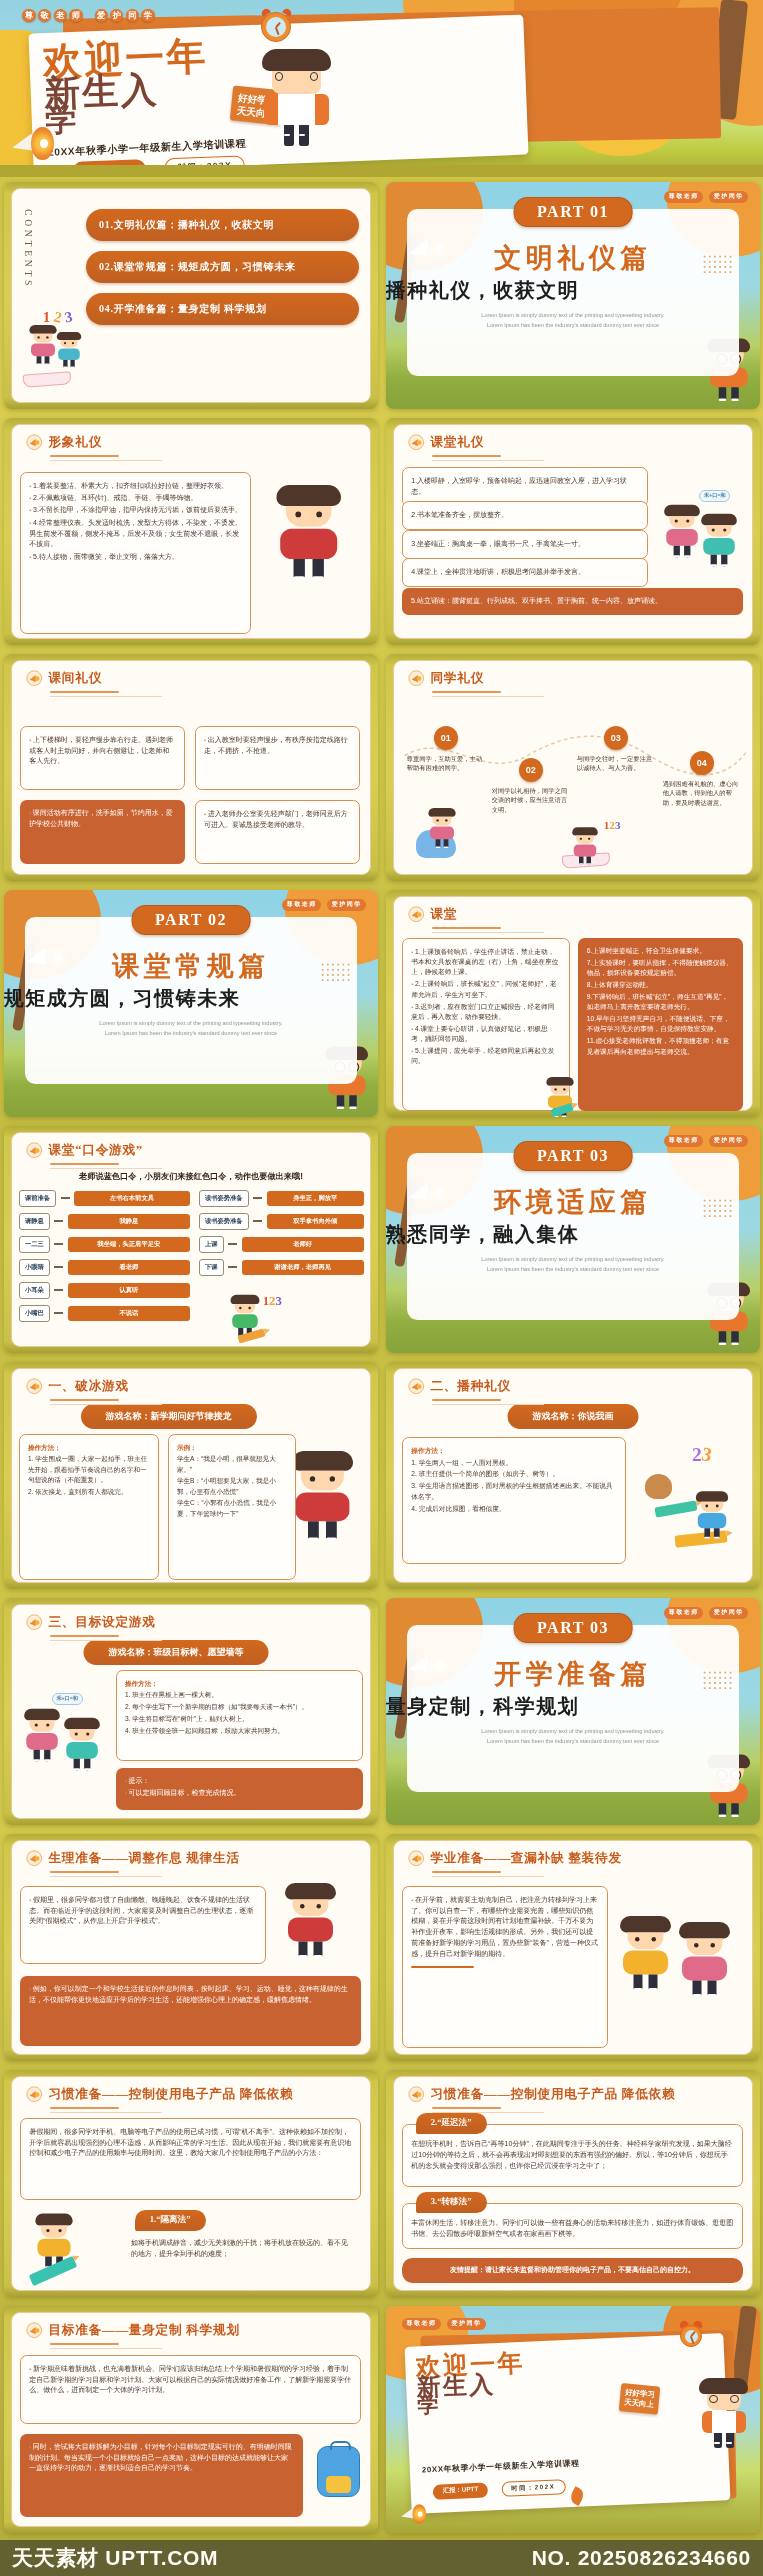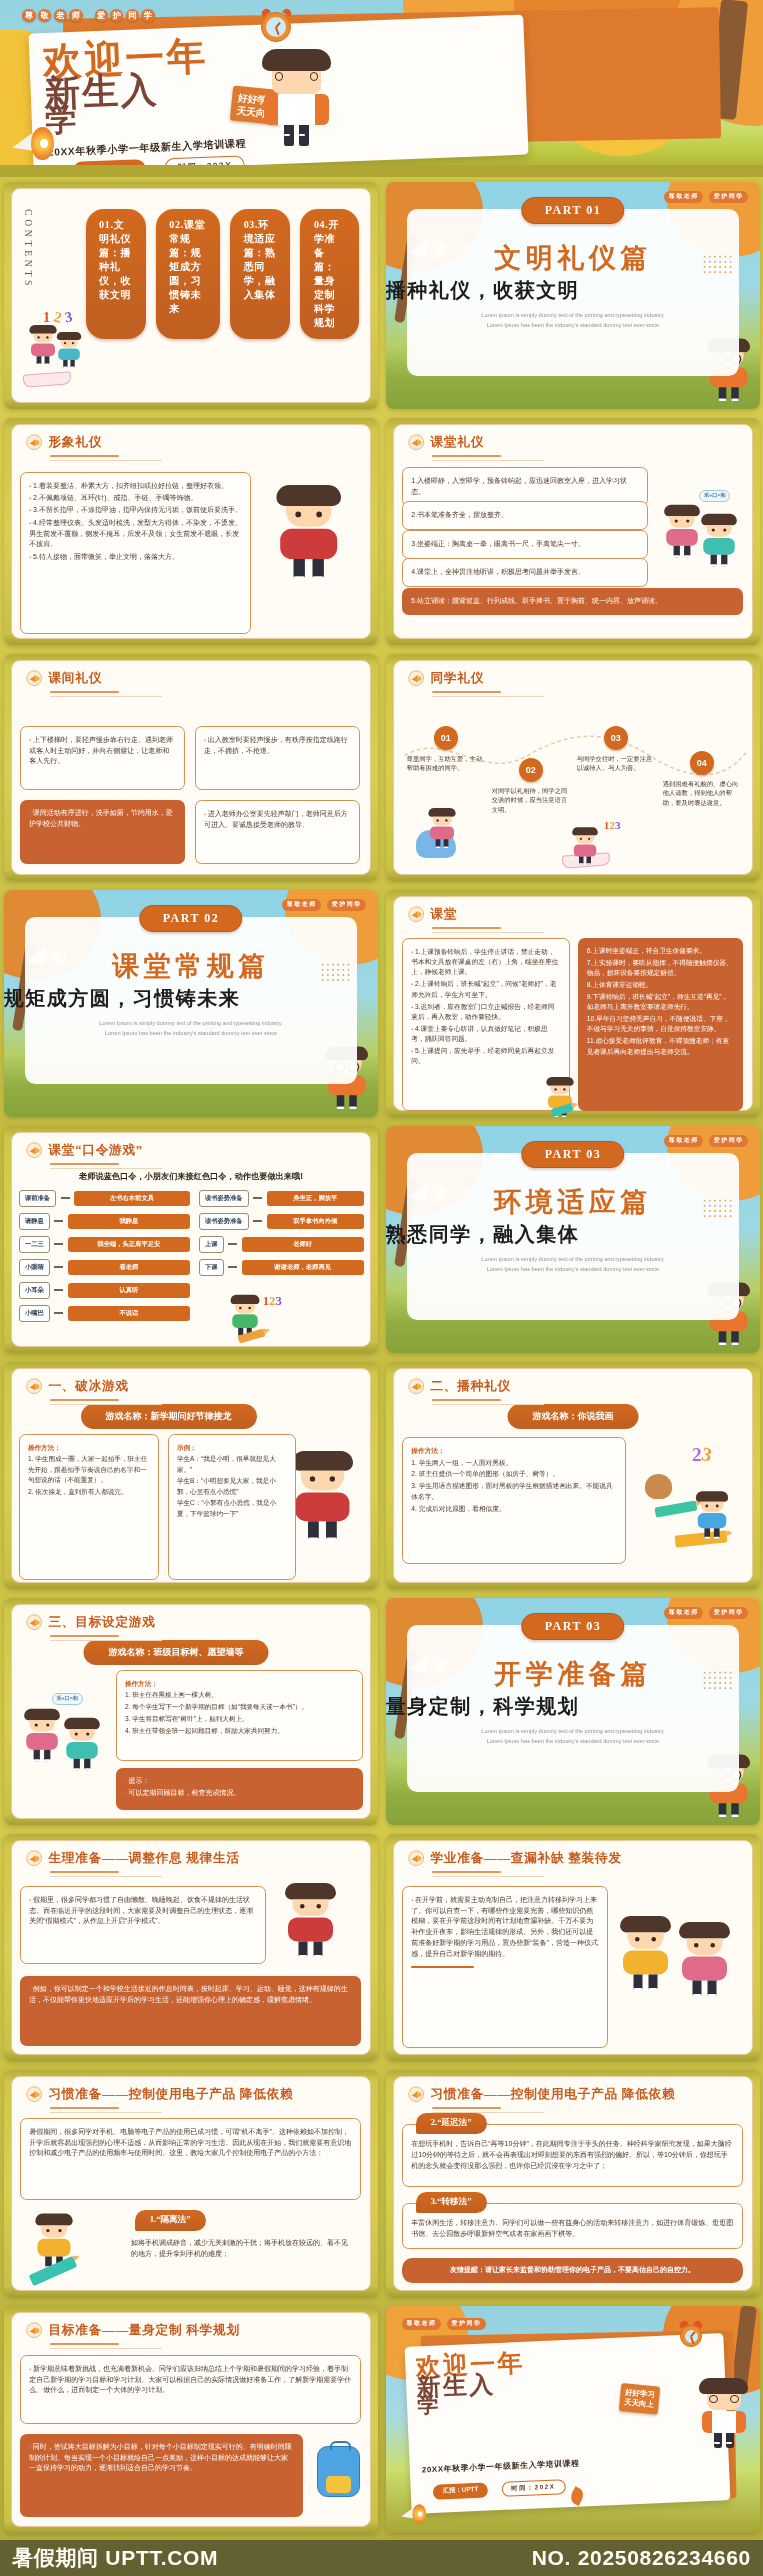--- a/index.html
+++ b/index.html
@@ -77,33 +77,33 @@
 .fbox{position:absolute;border-radius:6.7px;background:#C96231;padding:6.7px 9px;font-size:7px;color:#fff;line-height:1.55;z-index:2}
 .obox p,.fbox p{margin:1.5px 0}
 .blt p:before{content:"• ";color:#c78b57;font-size:6px}
 .mlabel{color:#C75B1E;font-weight:bold}
 
 .part{background:linear-gradient(180deg,#8fd3e6 0%,#9cd8e2 46%,#b7cf66 72%,#93ae41 86%,#86a23a 100%)}
 .part .panel{position:absolute;left:21px;right:21px;top:27px;bottom:33px;background:rgba(255,255,255,.94);border-radius:10.4px;z-index:1}
 .p-badges{position:absolute;top:9px;right:12px;display:flex;gap:6px;z-index:3}
 .p-badges span{background:#E0762F;color:#fff;font-size:6px;font-weight:bold;padding:1.5px 4.5px;border-radius:6.7px;letter-spacing:1.5px}
 .p-pill{position:absolute;top:15px;left:50%;transform:translateX(-50%);z-index:2;background:#D2691E;border:1.5px solid #b85a1e;
-  color:#fff;font-family:"Liberation Serif","DejaVu Serif",serif;font-weight:bold;font-size:12px;letter-spacing:1.5px;
+  color:#fff;font-family:"Liberation Serif","DejaVu Serif",serif;font-weight:bold;font-size:16px;letter-spacing:1.5px;
   padding:5.2px 22.4px;border-radius:13.4px;box-shadow:0 1.5px 3px rgba(120,60,10,.3)}
 .p-title{position:absolute;top:58px;width:100%;text-align:center;z-index:2;font-family:"Liberation Serif","DejaVu Serif",serif;
   font-weight:900;font-size:27px;color:#D2691E;letter-spacing:4.5px}
 .p-sub{position:absolute;top:95px;width:100%;text-align:left;z-index:2;font-family:"Liberation Serif","DejaVu Serif",serif;
   font-weight:900;font-size:20px;color:#1d1d1d;letter-spacing:1.5px}
 .p-lorem{position:absolute;top:128px;width:100%;text-align:center;z-index:2;font-size:5.6px;color:#949494;line-height:1.8}
 .dots{position:absolute;right:25px;top:72px;width:33px;height:22.4px;z-index:2;opacity:.85;
   background-image:radial-gradient(#e09a4a 0.9px,transparent 1px);background-size:5.2px 5.2px}
 
 .vlabel{position:absolute;left:19.4px;top:27px;writing-mode:vertical-rl;font-family:"Liberation Serif","DejaVu Serif",serif;
   font-size:9.7px;letter-spacing:3.7px;color:#6d5b4c;z-index:2}
-.c-pills{position:absolute;left:82px;top:27px;right:19.4px;display:flex;flex-direction:row;gap:10.4px;z-index:2}
+.c-pills{position:absolute;left:82px;top:27px;right:19.4px;display:flex;flex-direction:column;gap:10.4px;z-index:2}
 .cpill{background:linear-gradient(180deg,#D2691E,#c05f22);color:#fff;font-family:"Liberation Serif","DejaVu Serif",serif;
   font-weight:bold;font-size:10px;letter-spacing:0.7px;padding:9px 13.4px;border-radius:18px;box-shadow:0 1.5px 3px rgba(130,70,20,.3)}
 .digits{position:absolute;z-index:2;font-weight:900;font-family:"Liberation Serif","DejaVu Serif",serif}
 .digits i{font-style:normal;display:inline-block}
 
 .tl-wave{position:absolute;left:18px;top:72px;z-index:1}
 .step{position:absolute;width:78px;text-align:center;z-index:2}
 .stc{width:24px;height:24px;border-radius:50%;background:#D2691E;color:#fff;font-weight:bold;font-size:9px;
   display:flex;align-items:center;justify-content:center;margin:0 auto 4.5px;box-shadow:0 1.5px 2.2px rgba(120,60,10,.3)}
 .stt{font-size:6.3px;color:#4a3527;line-height:1.5;text-align:left}
@@ -206,21 +206,20 @@
 
   <div id="grid">
 
     <div class="cell">
         <div class="slide content" id="s-contents">
       <div class="card"></div>
       <div class="vlabel">CONTENTS</div>
       <div class="c-pills">
         <div class="cpill">01.文明礼仪篇：播种礼仪，收获文明</div>
         <div class="cpill">02.课堂常规篇：规矩成方圆，习惯铸未来</div>
-        <div class="cpill">03.环境适应篇：熟悉同学，融入集体</div>
         <div class="cpill">04.开学准备篇：量身定制 科学规划</div>
       </div>
       <div class="digits" style="left:39px;top:127px;font-size:15px">
         <i style="color:#e3552e">1</i>
         <i style="color:#f0a03a;transform:rotate(14deg)">2</i>
         <i style="color:#7c5bd2;transform:rotate(-10deg)">3</i>
       </div>
       <div class="bookill" style="left:19.4px;bottom:22.4px"></div>
       <div class="kid" style="left:22.4px;bottom:39px;--c:#e06a8a;transform:scale(.8)">
         <div class="h"></div>
@@ -994,18 +993,18 @@
         <span class="cone"></span>
             <span class="mouth"></span>
             <span class="dot"></span>
           </div>
     </div>
       </div>
 
   </div>
 
   <div id="footer">
-    <span>暑假期间 UPTT.COM</span>
+    <span>天天素材 UPTT.COM</span>
     <span>NO. 20250826234660</span>
   </div>
 
 </div>
 
 
 </body></html>

